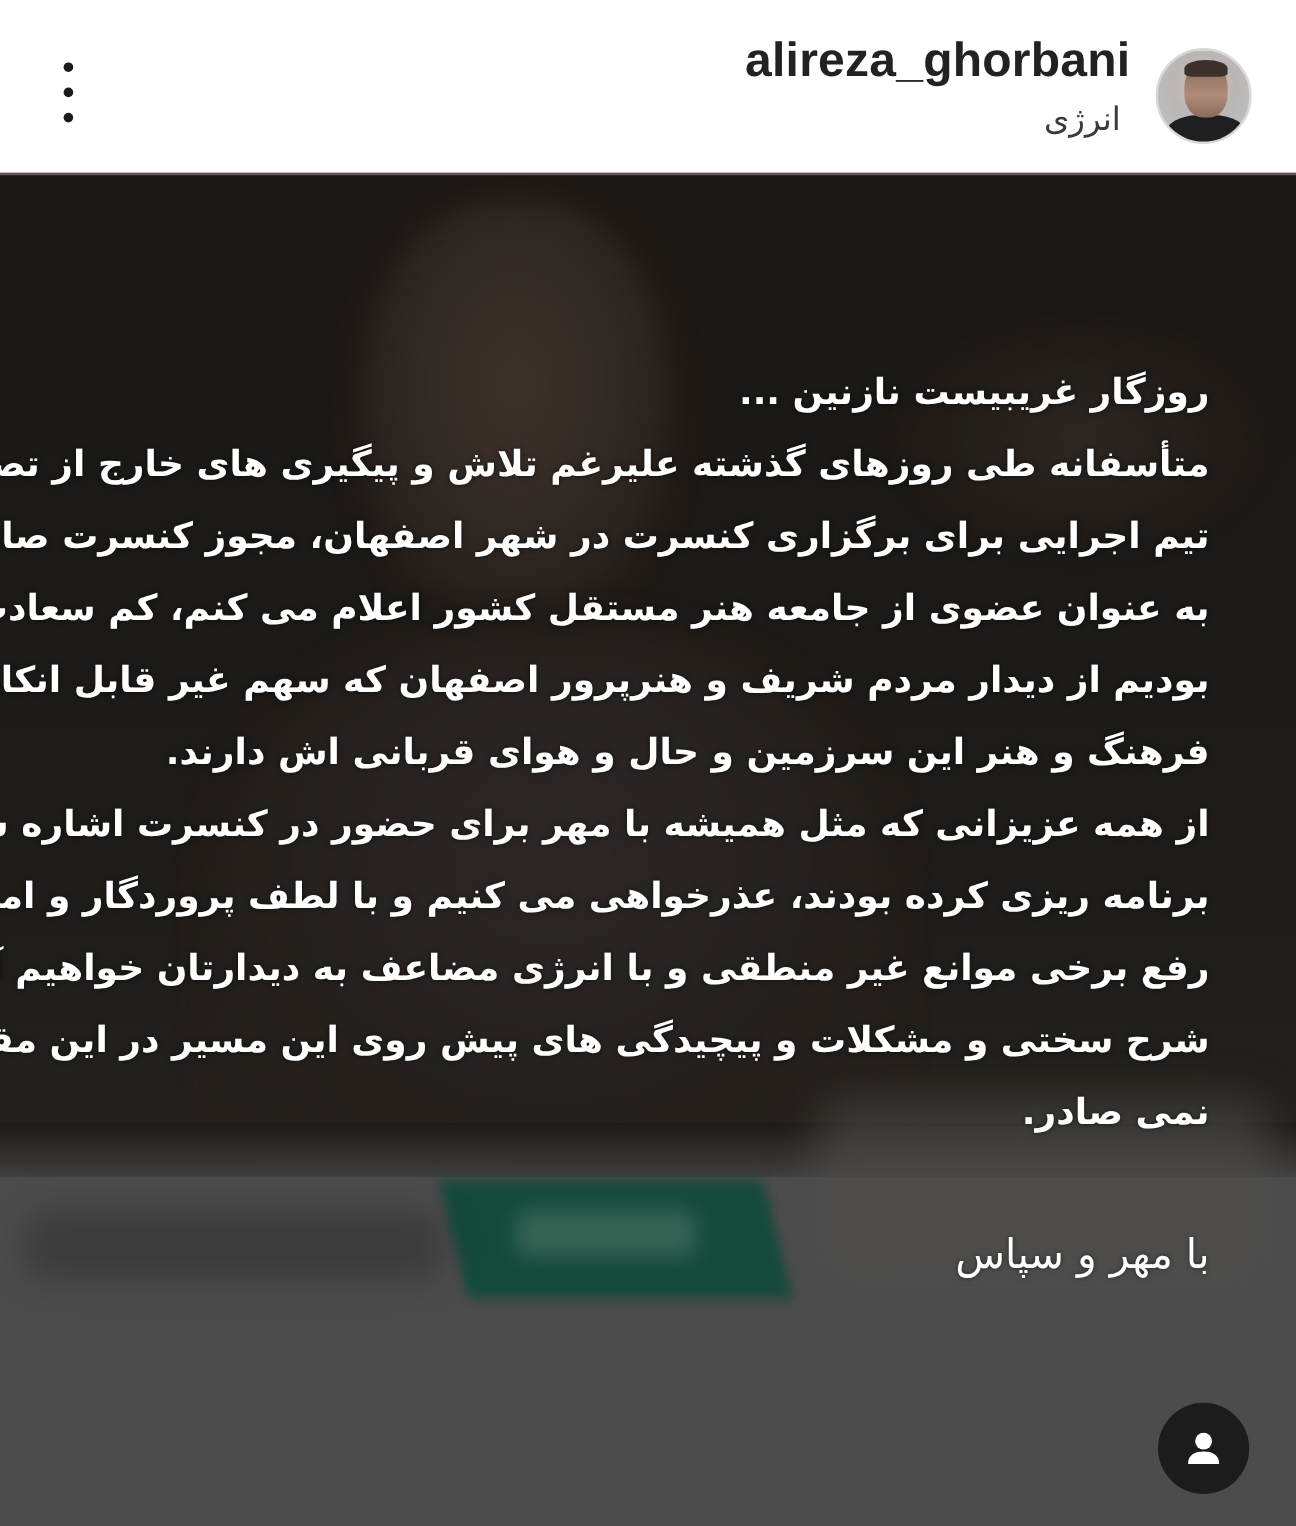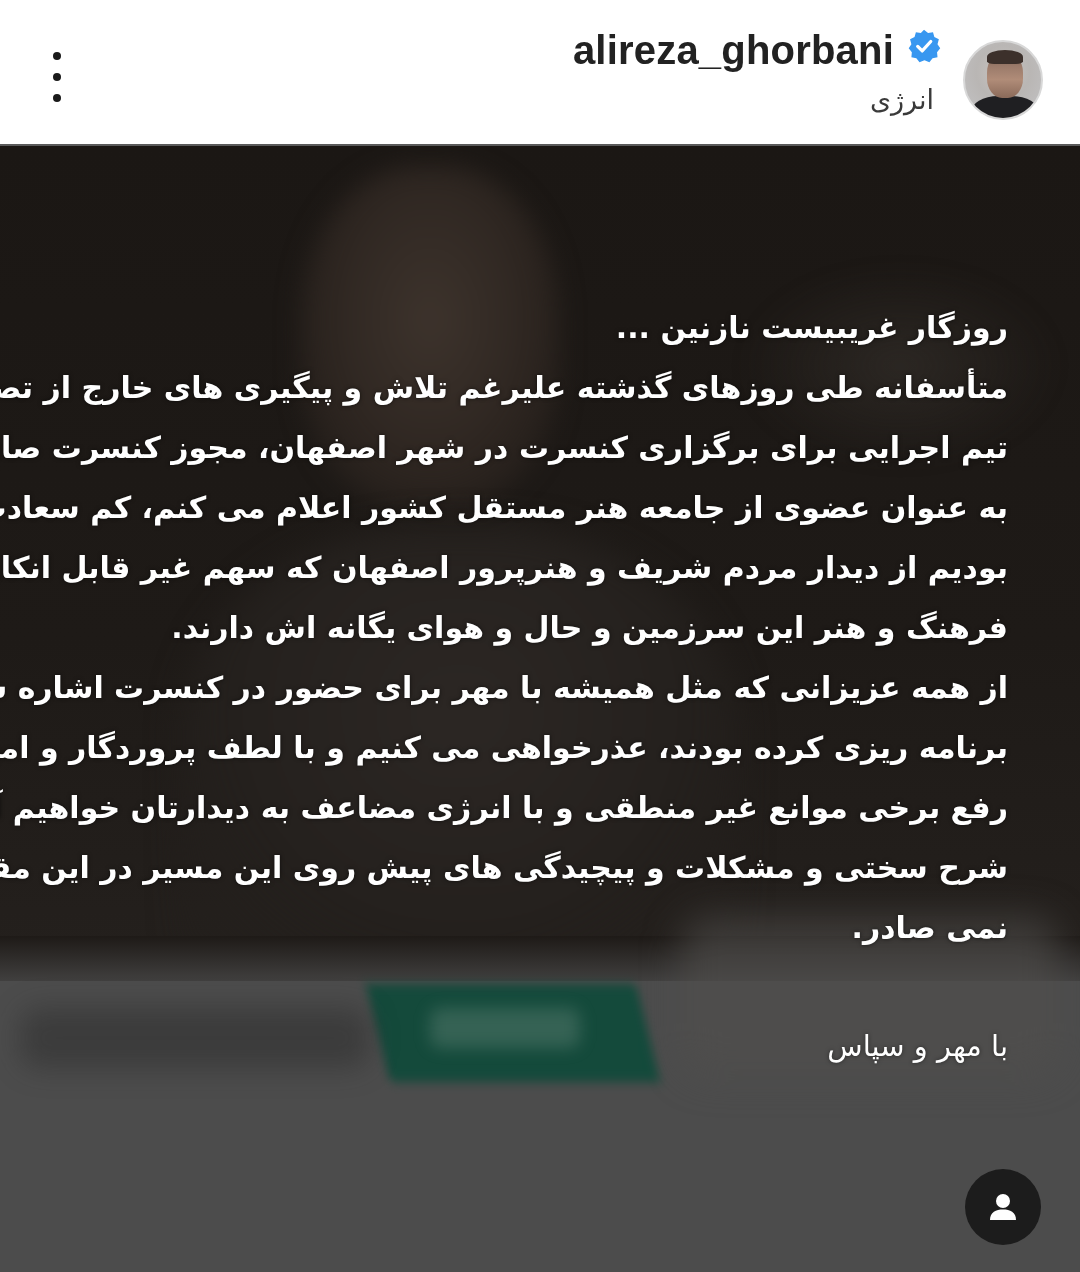--- a/index.html
+++ b/index.html
@@ -32,21 +32,21 @@
       position: absolute; left: 22px; top: 8px; width: 36px; height: 14px;
       border-radius: 50% 50% 20% 20%; background: #3c302b;
     }
     .avatar .body {
       position: absolute; left: 6px; top: 54px; width: 68px; height: 40px;
       border-radius: 40% 40% 0 0; background: #1f1f22;
     }
 
     .username-row {
       position: absolute; right: 138px; top: 28px; height: 56px;
-      display: flex; align-items: flex-start; gap: 12px; direction: ltr;
+      display: flex; align-items: flex-end; gap: 12px; direction: ltr; flex-direction: column;
     }
     .username {
       font-family: "Liberation Sans", sans-serif; font-size: 40px; font-weight: 700;
       color: #222222; letter-spacing: 0.2px;
     }
     .verified-icon { width: 36px; height: 36px; display: inline-block; }
     .location {
       position: absolute; right: 146px; top: 84px;
       font-family: "DejaVu Sans", sans-serif; font-size: 27px; color: #3a3a3a;
       direction: rtl;
@@ -111,21 +111,21 @@
       color: #ffffff; font-family: "DejaVu Sans", sans-serif; font-weight: 700;
       font-size: 30px; line-height: 60px;
       text-shadow: 0 0 4px rgba(0,0,0,0.6);
     }
     .post-text .line { display: block; white-space: nowrap; }
 
     .signature {
       position: absolute; right: 72px; top: 872px;
       direction: rtl; text-align: right;
       color: #ffffff; font-family: "DejaVu Sans", sans-serif; font-weight: 400;
-      font-size: 29px; line-height: 56px;
+      font-size: 34px; line-height: 56px;
       text-shadow: 0 0 4px rgba(0,0,0,0.5);
     }
     .signature .line { display: block; white-space: nowrap; }
 
     .tags-btn {
       position: absolute; left: 965px; top: 1023px; width: 76px; height: 76px;
       border-radius: 50%; background: #1c1c1c;
       display: flex; align-items: center; justify-content: center; cursor: pointer;
     }
   </style>
@@ -166,21 +166,21 @@
   <div class="bg-layer bg-green"></div>
   <div class="bg-layer bg-green-text"></div>
   <div class="bg-layer bg-blur-script"></div>
 
   <div class="post-text">
     <span class="line">روزگار غریبیست نازنین ...</span>
     <span class="line">متأسفانه طی روزهای گذشته علیرغم تلاش و پیگیری های خارج از تصور</span>
     <span class="line">تیم اجرایی برای برگزاری کنسرت در شهر اصفهان، مجوز کنسرت صادر نشد.</span>
     <span class="line">به عنوان عضوی از جامعه هنر مستقل کشور اعلام می کنم، کم سعادت</span>
     <span class="line">بودیم از دیدار مردم شریف و هنرپرور اصفهان که سهم غیر قابل انکاری در</span>
-    <span class="line">فرهنگ و هنر این سرزمین و حال و هوای یگانه اش دارند.</span>
+    <span class="line">فرهنگ و هنر این سرزمین و حال و هوای قربانی اش دارند.</span>
     <span class="line">از همه عزیزانی که مثل همیشه با مهر برای حضور در کنسرت اشاره شده</span>
     <span class="line">برنامه ریزی کرده بودند، عذرخواهی می کنیم و با لطف پروردگار و امیدوار به</span>
     <span class="line">رفع برخی موانع غیر منطقی و با انرژی مضاعف به دیدارتان خواهیم آمد.</span>
     <span class="line">شرح سختی و مشکلات و پیچیدگی های پیش روی این مسیر در این مقال</span>
     <span class="line">نمی صادر.</span>
   </div>
 
   <div class="signature">
     <span class="line">با مهر و سپاس</span>
   </div>

